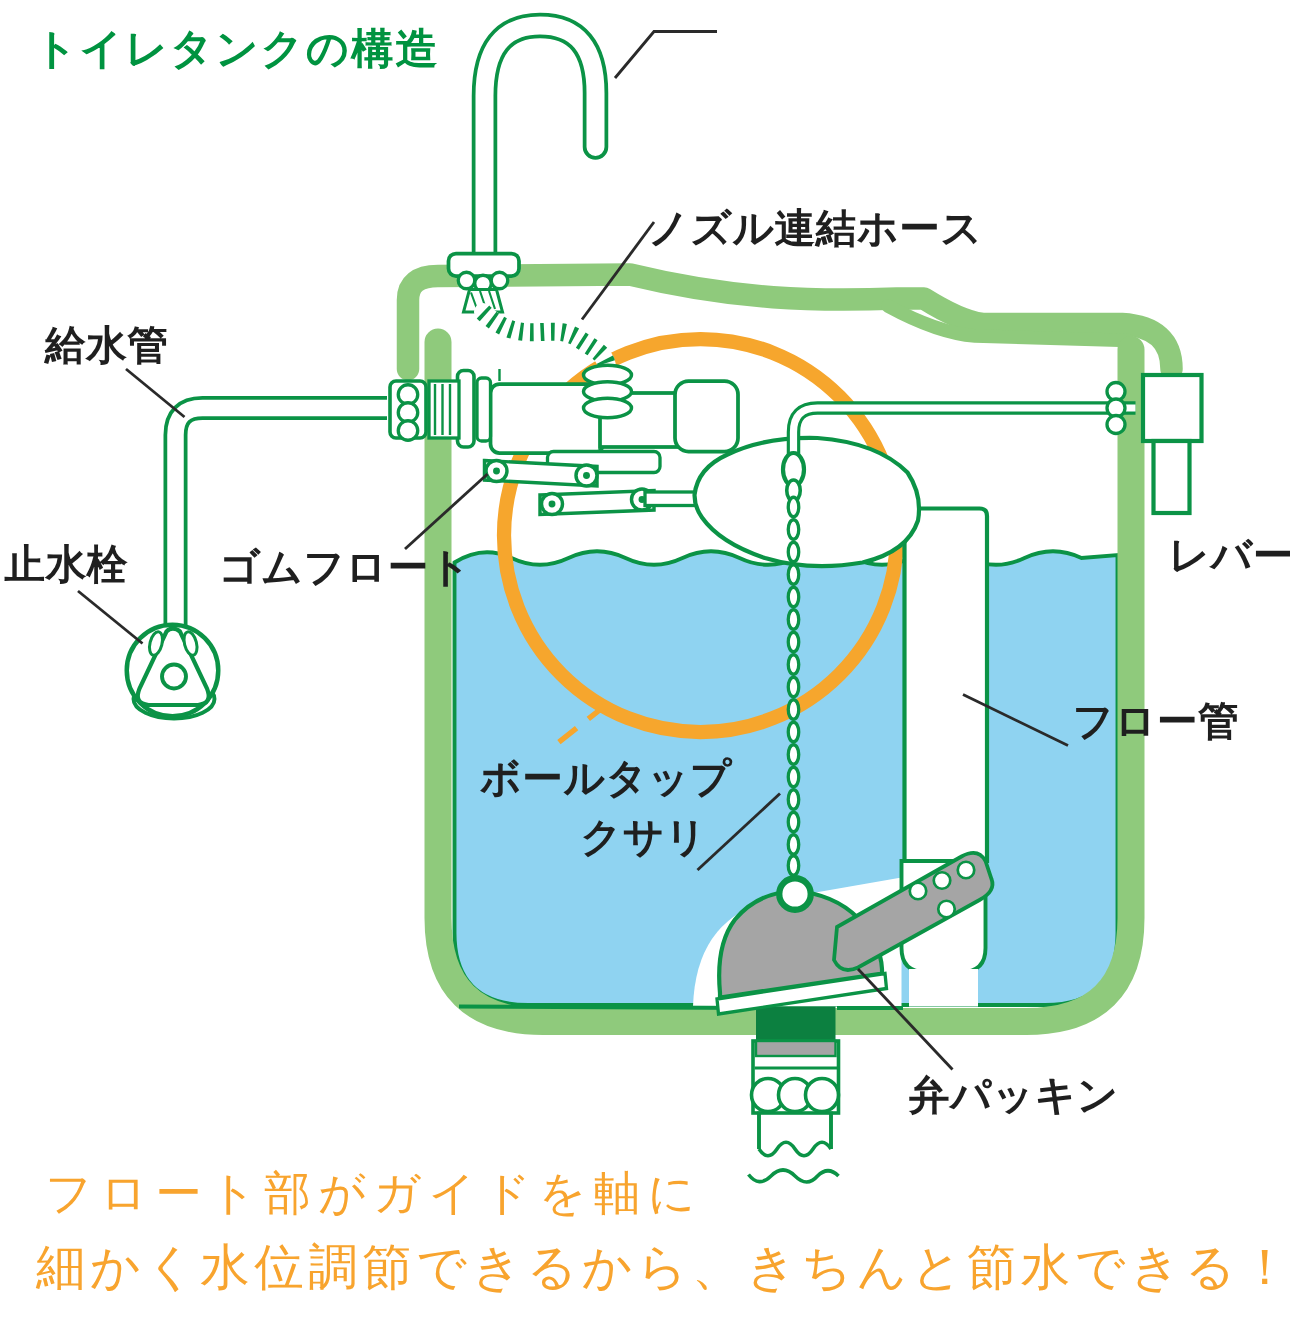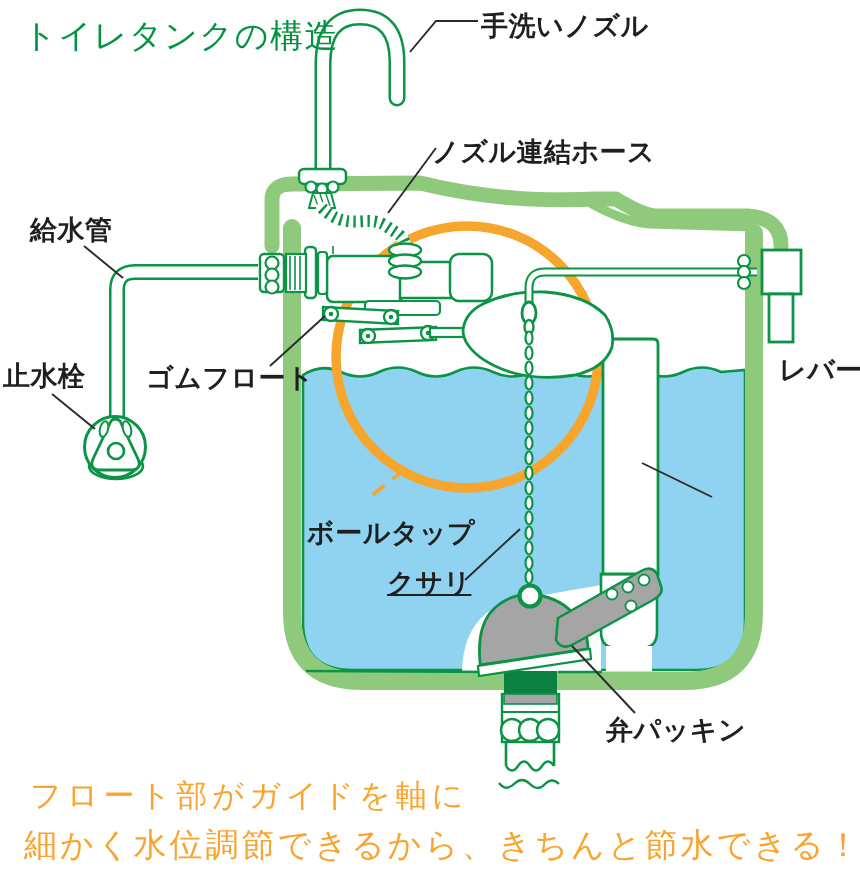--- a/index.html
+++ b/index.html
@@ -7,35 +7,35 @@
     position:relative;width:860px;height:892px;background:#ffffff;overflow:hidden;
     font-family:"Liberation Sans","DejaVu Sans",sans-serif;
   }
   #diagram-svg{position:absolute;left:0;top:0;width:860px;height:892px;}
   .lbl{
     position:absolute;white-space:nowrap;color:#1f1f1f;
     font-size:27px;font-weight:600;letter-spacing:0.5px;line-height:1.35;
   }
   .title{
     position:absolute;left:23px;top:14px;color:#009340;
-    font-size:33px;font-weight:normal;letter-spacing:1.5px;
+    font-size:28px;font-weight:bold;letter-spacing:1.5px;
   }
   .cap{
     position:absolute;color:#F8A42E;font-weight:normal;white-space:nowrap;
   }
   .cap1{left:30px;top:775px;font-size:31px;letter-spacing:5px;}
   .cap2{left:24px;top:823px;font-size:33px;letter-spacing:3px;}
   .l-nozzle{left:481px;top:8px;}
   .l-hose{left:432px;top:134px;}
   .l-supply{left:16px;top:212px;margin-left:14px;}
   .l-stop{left:3px;top:358px;}
   .l-packing{left:146px;top:360px;}
   .l-lever{left:779px;top:352px;}
-  .l-balltap{left:307px;top:501px;margin-top:14px;}
-  .l-chain{left:387px;top:565px;text-decoration:underline;}
+  .l-balltap{left:320px;top:501px;}
+  .l-chain{left:387px;top:540px;}
   .l-overflow{left:715px;top:463px;}
   .l-float{left:606px;top:712px;}
 </style>
 </head>
 <body>
 
 <div id="stage">
 
 <svg id="diagram-svg" viewBox="0 0 860 892" xmlns="http://www.w3.org/2000/svg">
 
@@ -213,28 +213,28 @@
     <line x1="52" y1="394" x2="95" y2="429"></line>
     <line x1="270" y1="366" x2="325" y2="316"></line>
     <line x1="465" y1="580" x2="520" y2="529"></line>
     <line x1="712" y1="497" x2="642" y2="463"></line>
     <line x1="572" y1="646" x2="635" y2="713"></line>
   </g>
 </svg>
 
 <div class="title">トイレタンクの構造</div>
 
-<div class="lbl l-nozzle">手洗いノズル</div>
 <div class="lbl l-hose">ノズル連結ホース</div>
 <div class="lbl l-supply">給水管</div>
 <div class="lbl l-stop">止水栓</div>
 <div class="lbl l-packing">ゴムフロート</div>
 <div class="lbl l-lever">レバー</div>
 <div class="lbl l-balltap">ボールタップ</div>
 <div class="lbl l-chain">クサリ</div>
 <div class="lbl l-overflow">
+  <div>フロー管</div>
 </div>
 <div class="lbl l-float">弁パッキン</div>
 
 <div class="cap cap1">フロート部がガイドを軸に</div>
 <div class="cap cap2">細かく水位調節できるから、きちんと節水できる！</div>
 
 </div>
 
 </body></html>

